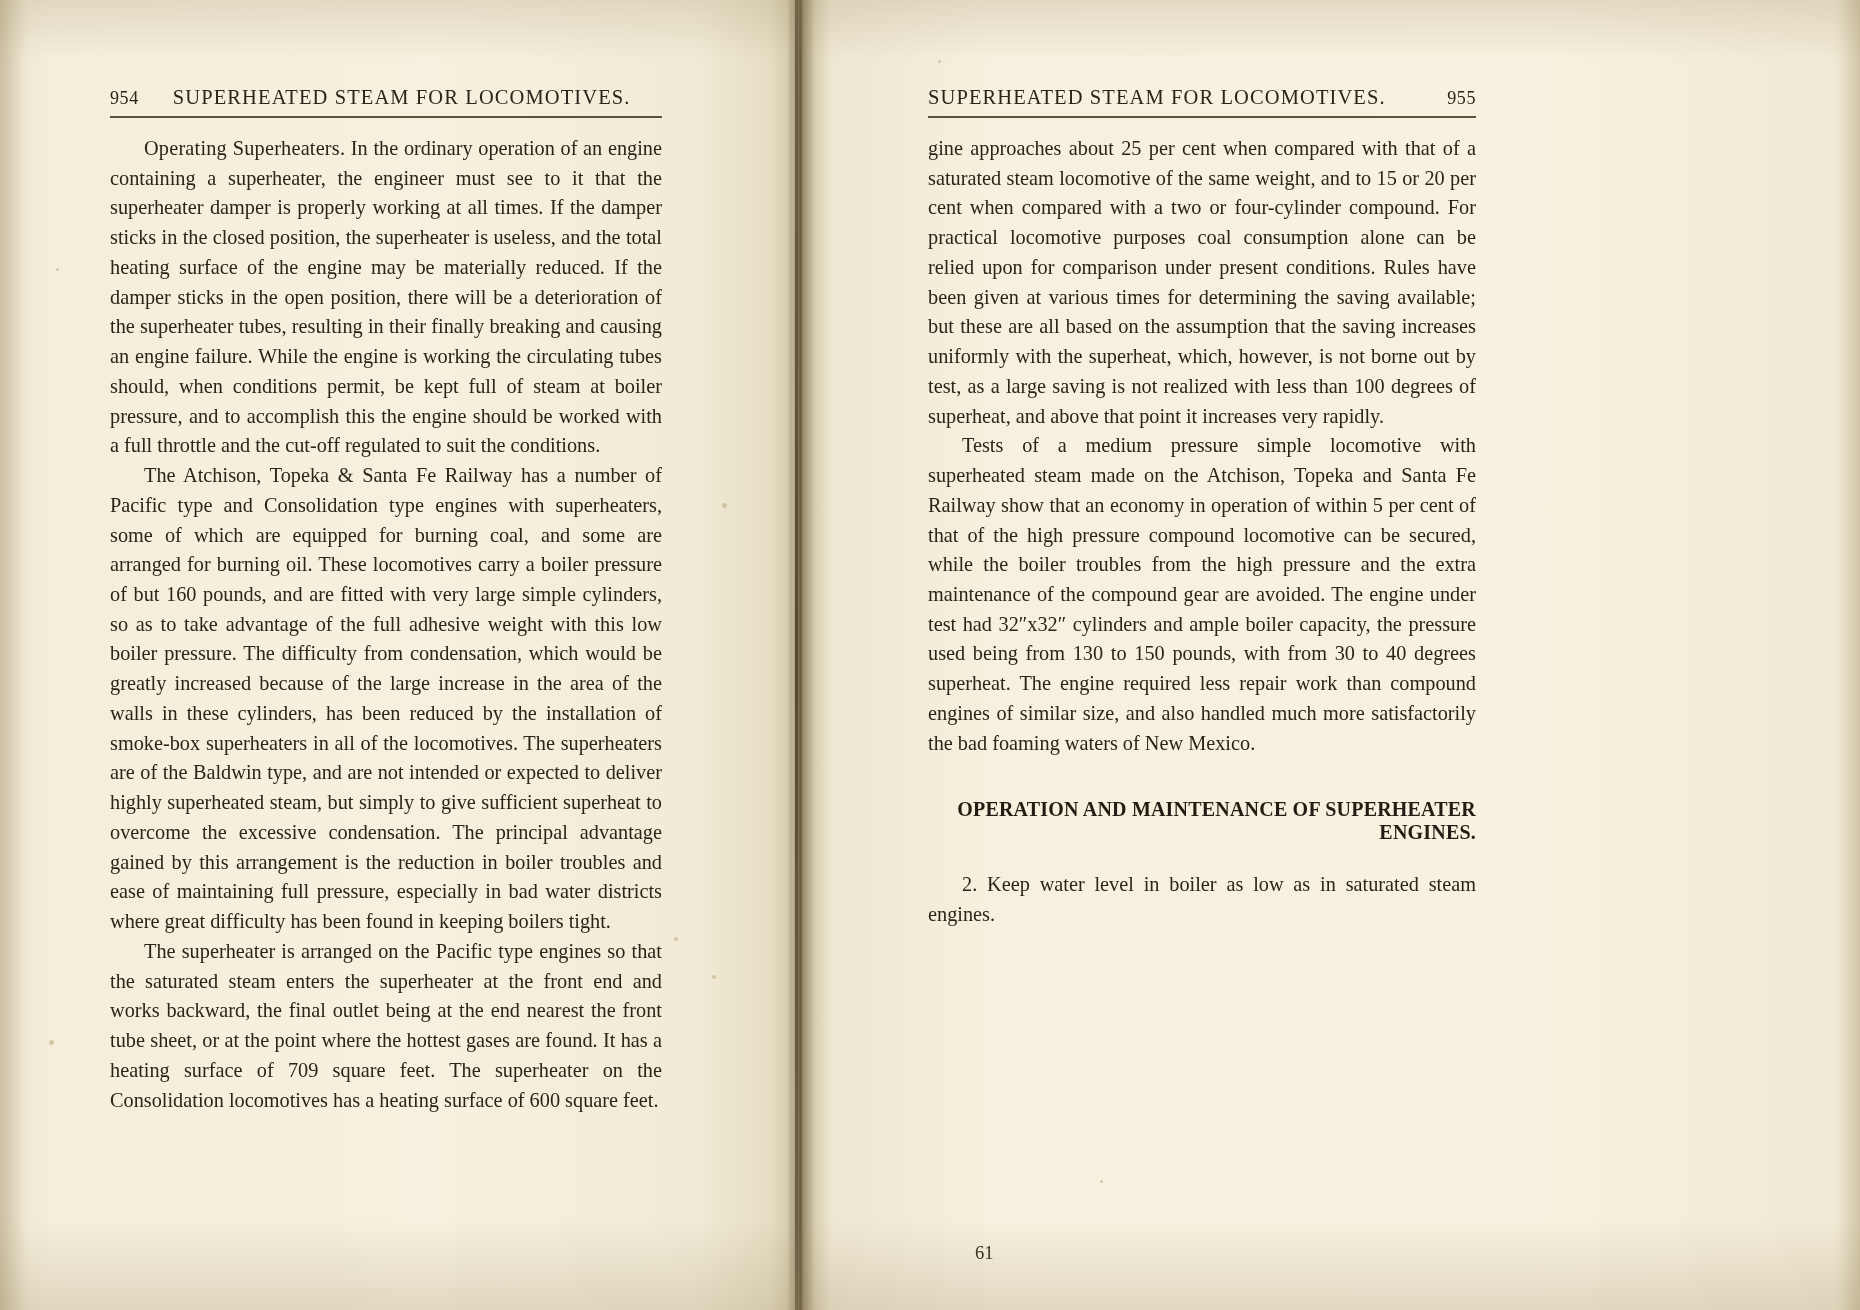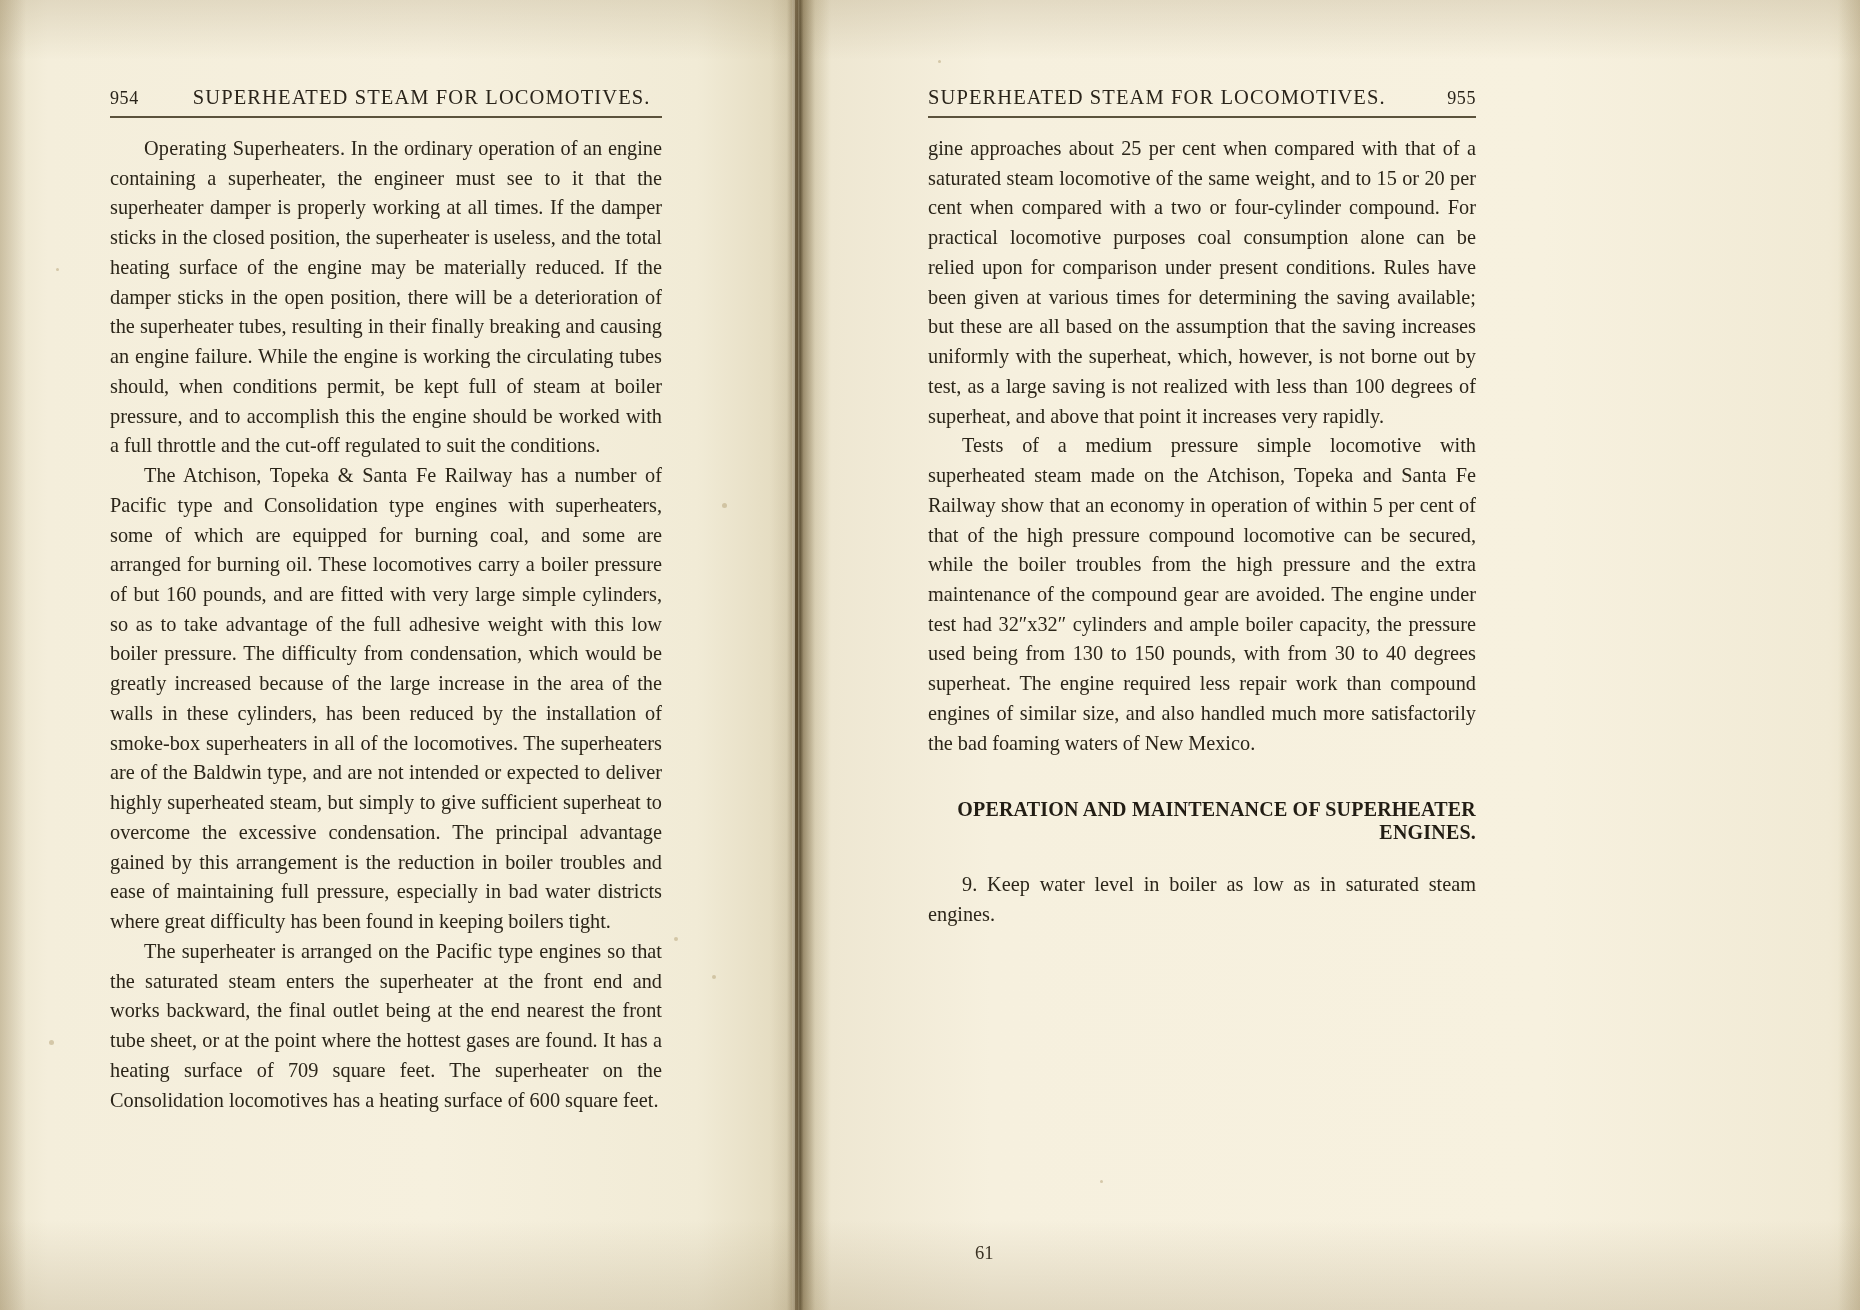--- a/index.html
+++ b/index.html
@@ -38,21 +38,21 @@
     background:linear-gradient(to bottom,rgba(150,130,90,.20),rgba(150,130,90,0));}
   .bottom-shade{position:absolute;bottom:0;left:0;width:1860px;height:90px;
     background:linear-gradient(to top,rgba(150,130,90,.22),rgba(150,130,90,0));}
 
   
   .col{position:absolute;color:#2b2519;}
   .col-left{left:110px;top:86px;width:552px;}
   .col-right{left:928px;top:86px;width:548px;}
 
   .runhead{display:flex;align-items:baseline;font-size:20.5px;letter-spacing:1.1px;
-    font-variant:normal;white-space:nowrap;color:#2a241a;gap:20px;}
+    font-variant:normal;white-space:nowrap;color:#2a241a;}
   .runhead .folio{font-size:18px;letter-spacing:.6px;}
   .runhead .title{flex:1;text-align:left;}
   .rh-left .folio{margin-right:34px;}
   .rh-right .folio{margin-left:34px;}
   .rule{height:0;border-top:2px solid #463c26;margin-top:7px;margin-bottom:16px;
     opacity:.88;}
 
   p{margin:0;font-size:20.3px;line-height:1.465;text-align:justify;
     text-justify:inter-word;color:#2b2519;-webkit-font-smoothing:none;}
   p.ind{text-indent:34px;}
@@ -108,18 +108,18 @@
       <span class="title">SUPERHEATED STEAM FOR LOCOMOTIVES.</span>
       <span class="folio">955</span>
     </div>
     <div class="rule"></div>
 
     <p>gine approaches about 25 per cent when compared with that of a saturated steam locomotive of the same weight, and to 15 or 20 per cent when compared with a two or four-cylinder compound. For practical locomotive purposes coal consumption alone can be relied upon for comparison under present conditions. Rules have been given at various times for determining the saving available; but these are all based on the assumption that the saving increases uniformly with the superheat, which, however, is not borne out by test, as a large saving is not realized with less than 100 degrees of superheat, and above that point it increases very rapidly.</p>
     <p class="ind">Tests of a medium pressure simple locomotive with superheated steam made on the Atchison, Topeka and Santa Fe Railway show that an economy in operation of within 5 per cent of that of the high pressure compound locomotive can be secured, while the boiler troubles from the high pressure and the extra maintenance of the compound gear are avoided. The engine under test had 32″x32″ cylinders and ample boiler capacity, the pressure used being from 130 to 150 pounds, with from 30 to 40 degrees superheat. The engine required less repair work than compound engines of similar size, and also handled much more satisfactorily the bad foaming waters of New Mexico.</p>
 
     <div class="sec-head">OPERATION AND MAINTENANCE OF SUPERHEATER ENGINES.</div>
 
-    <p class="ind">9. Keep water level in boiler as low as in saturated steam engines.</p>
+    <p class="ind">2. Keep water level in boiler as low as in saturated steam engines.</p>
   </div>
 
   <div class="signature">61</div>
 
 </div>
 
 </body></html>

